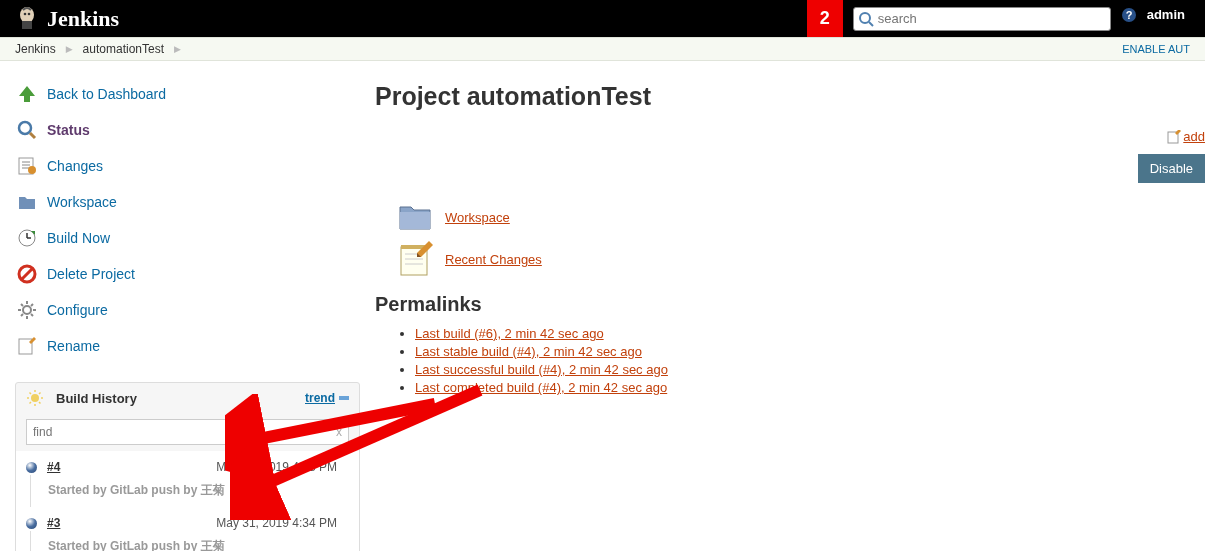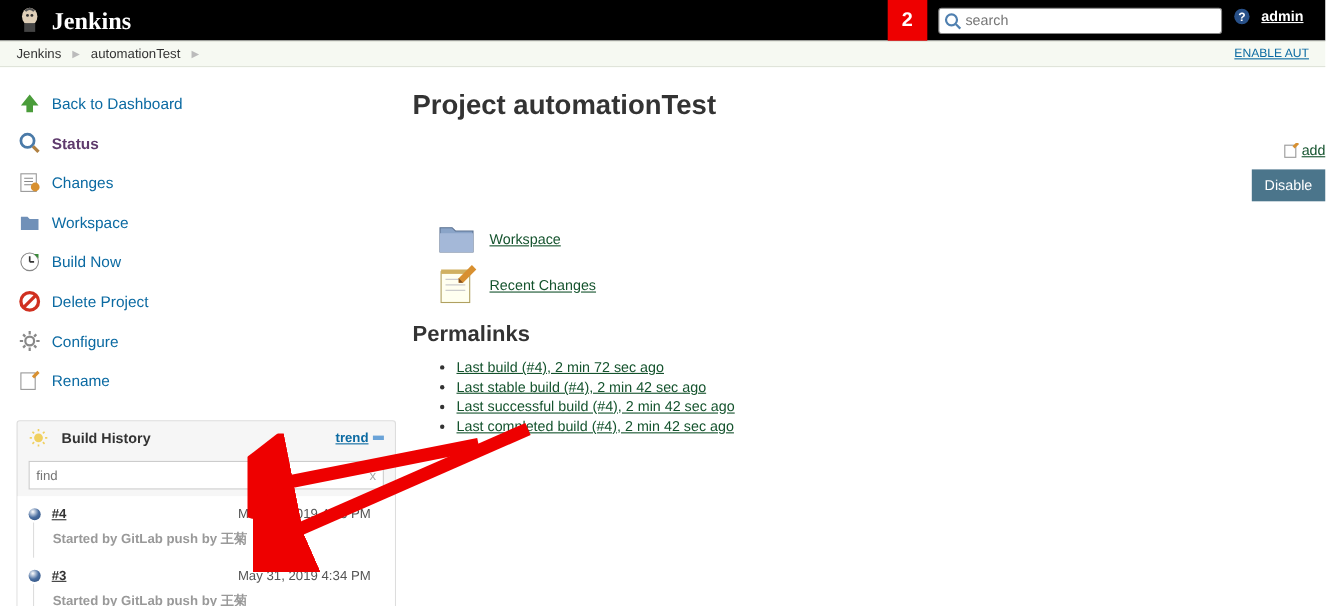--- a/index.html
+++ b/index.html
@@ -1,38 +1,38 @@
 <!DOCTYPE html>
 <html><head>
 <meta charset="utf-8">
 <style>
 * { box-sizing: border-box; margin: 0; padding: 0; }
 body { font-family: Arial, Helvetica, sans-serif; font-size: 13px; color: #333; background: #fff; }
-a { color: #14532d; text-decoration: none; }
+a { color: #c2410c; text-decoration: none; }
 
 
 .header { background: #000; height: 37px; display: flex; align-items: center; color: #fff; }
 .logo-area { display: flex; align-items: center; padding-left: 15px; }
 .logo-svg { width: 24px; height: 30px; margin-right: 8px; }
 .logo-text { font-family: Georgia, serif; font-size: 22px; font-weight: bold; color: #fff; }
 .header-spacer { flex: 1; }
 .alert-box { background: #e00; color: #fff; width: 36px; height: 37px; display: flex; align-items: center; justify-content: center; font-size: 18px; font-weight: bold; margin-right: 10px; }
 .search-wrap { display: flex; align-items: flex-start; }
 .search-box { width: 258px; height: 24px; background: #fff; border-radius: 3px; border: 1px solid #888; display: flex; align-items: center; padding: 0 4px; }
 .search-icon { width: 16px; height: 16px; }
 .search-input { border: none; outline: none; flex: 1; font-size: 13px; color: #888; padding-left: 4px; }
 .help-icon { width: 16px; height: 16px; margin: 0 10px; }
-.user-name { color: #fff; font-weight: bold; margin-right: 20px; text-decoration: underline; }
+.user-name { color: #fff; font-weight: bold; margin-right: 20px; }
 
 
 .breadcrumb-bar { background: #f6f9f2; border-top: 1px solid #e0e4da; border-bottom: 1px solid #e0e4da; height: 24px; display: flex; align-items: center; padding: 0 15px; font-size: 12px; }
 .breadcrumb-link { color: #333; padding-right: 6px; }
 .breadcrumb-sep { color: #bbb; font-size: 9px; padding: 0 10px 0 4px; }
 .breadcrumb-spacer { flex: 1; }
-.breadcrumb-right { color: #0b6aa2; text-decoration: underline; font-size: 11px; }
+.breadcrumb-right { color: #0b6aa2; font-size: 11px; }
 
 
 .page { display: flex; padding: 15px 0 0 15px; }
 .sidebar { width: 345px; margin-right: 15px; }
 .main { flex: 1; padding-top: 6px; }
 
 
 .side-nav { list-style: none; margin-bottom: 18px; }
 .side-nav li { display: flex; align-items: center; padding: 6px 0; }
 .side-nav .nav-icon { width: 24px; height: 24px; margin-right: 8px; display: flex; align-items: center; justify-content: center; }
@@ -296,21 +296,21 @@
               <path d="M22 14 L34 2 L38 6 L26 18 L22 18 Z" fill="#d89030"></path>
               <path d="M22 18 L22 14 L26 18 Z" fill="#805020"></path>
             </svg>
         </span>
         <a>Recent Changes</a>
       </div>
     </div>
 
     <h2 class="permalinks-title">Permalinks</h2>
     <ul class="permalinks-list">
-      <li><a>Last build (#4), 2 min 72 sec ago</a></li>
+      <li><a>Last build (#6), 2 min 42 sec ago</a></li>
       <li><a>Last stable build (#4), 2 min 42 sec ago</a></li>
       <li><a>Last successful build (#4), 2 min 42 sec ago</a></li>
       <li><a>Last completed build (#4), 2 min 42 sec ago</a></li>
     </ul>
   </div>
 </div>
 
 <svg class="arrow-svg" style="left:225px; top:394px;" width="220" height="120">
   <defs>
       <marker id="ah1" markerWidth="8" markerHeight="8" refX="2" refY="4" orient="auto">

